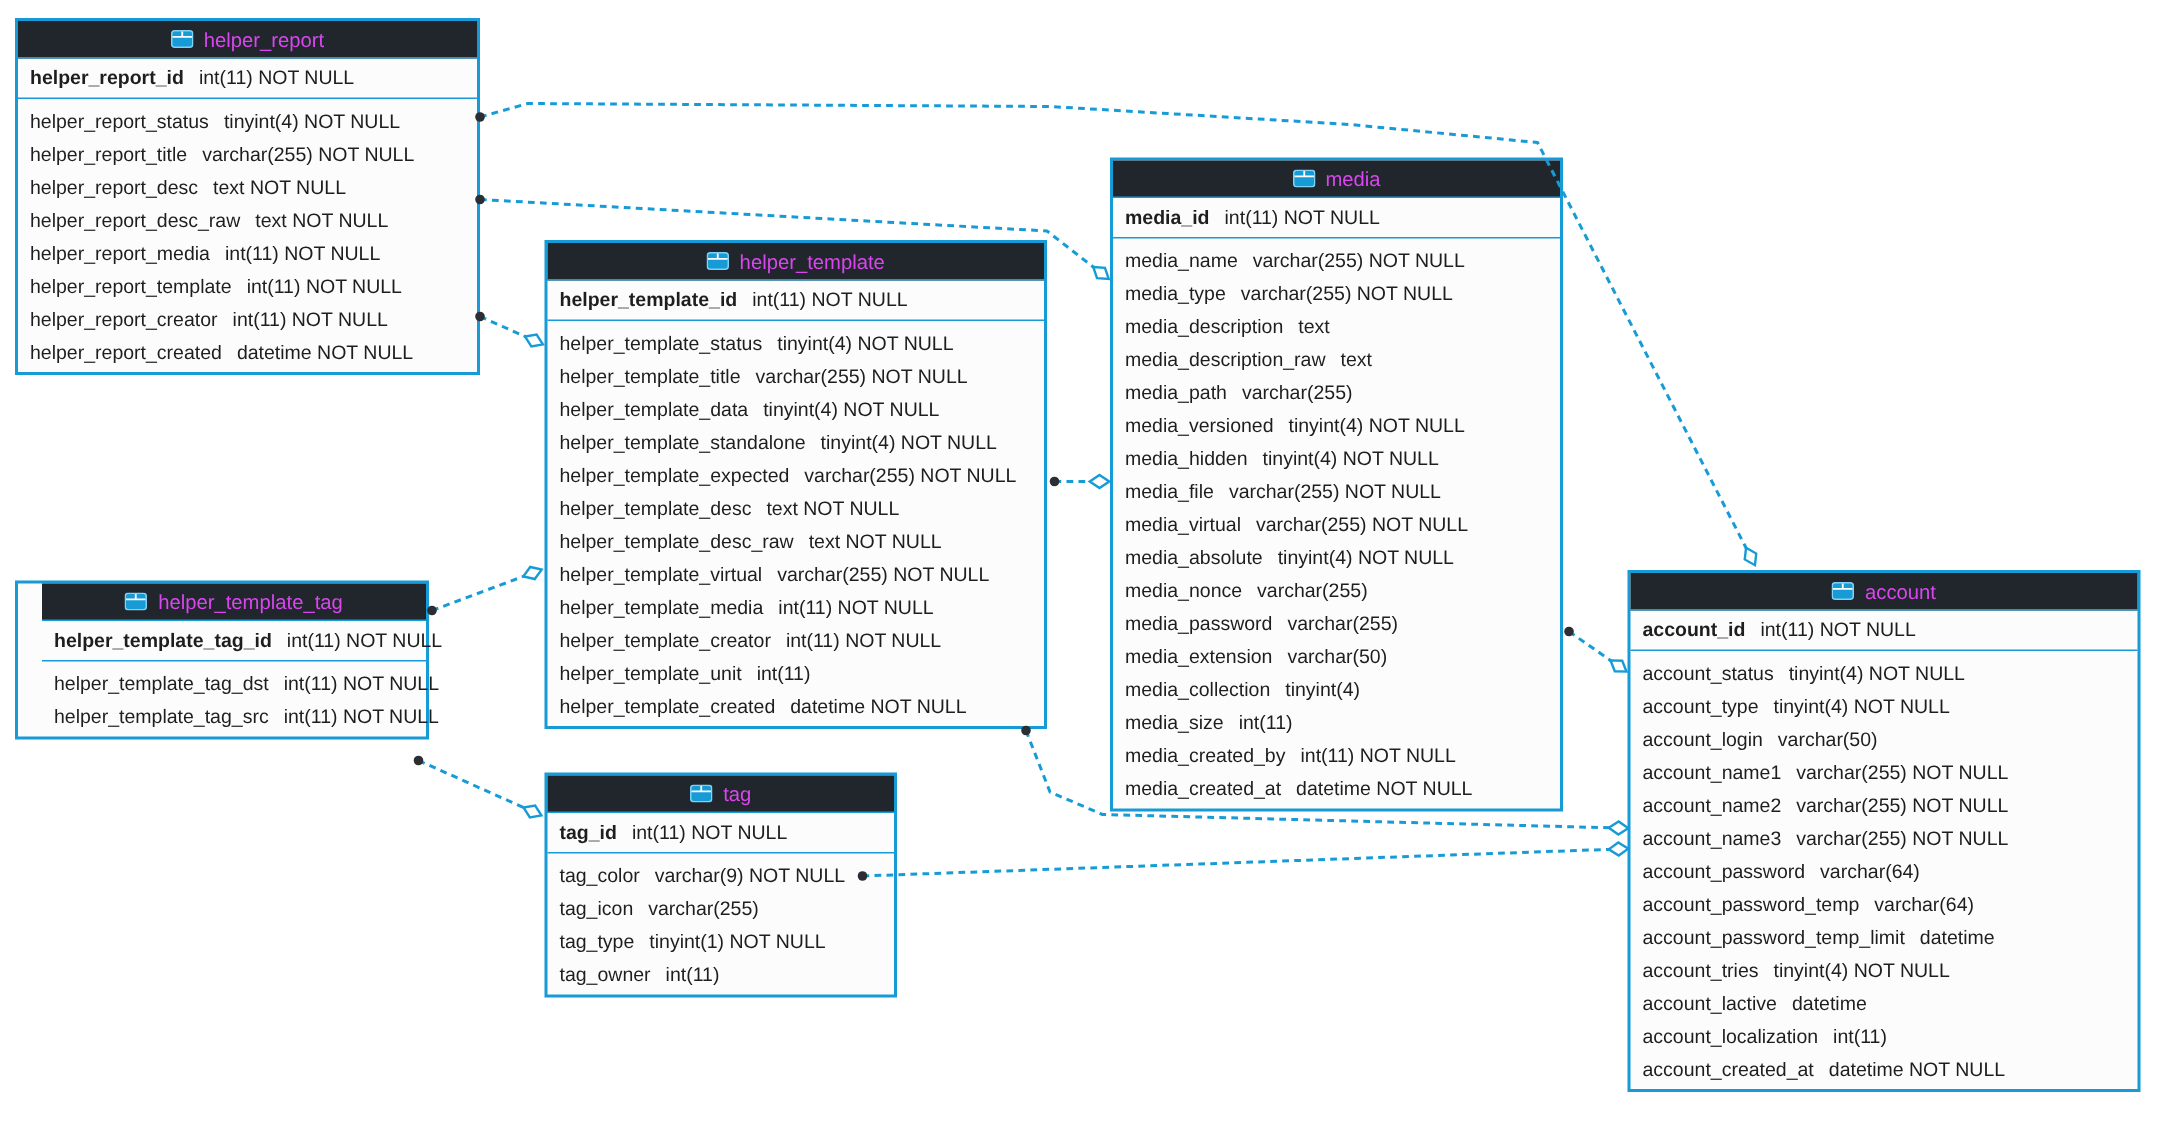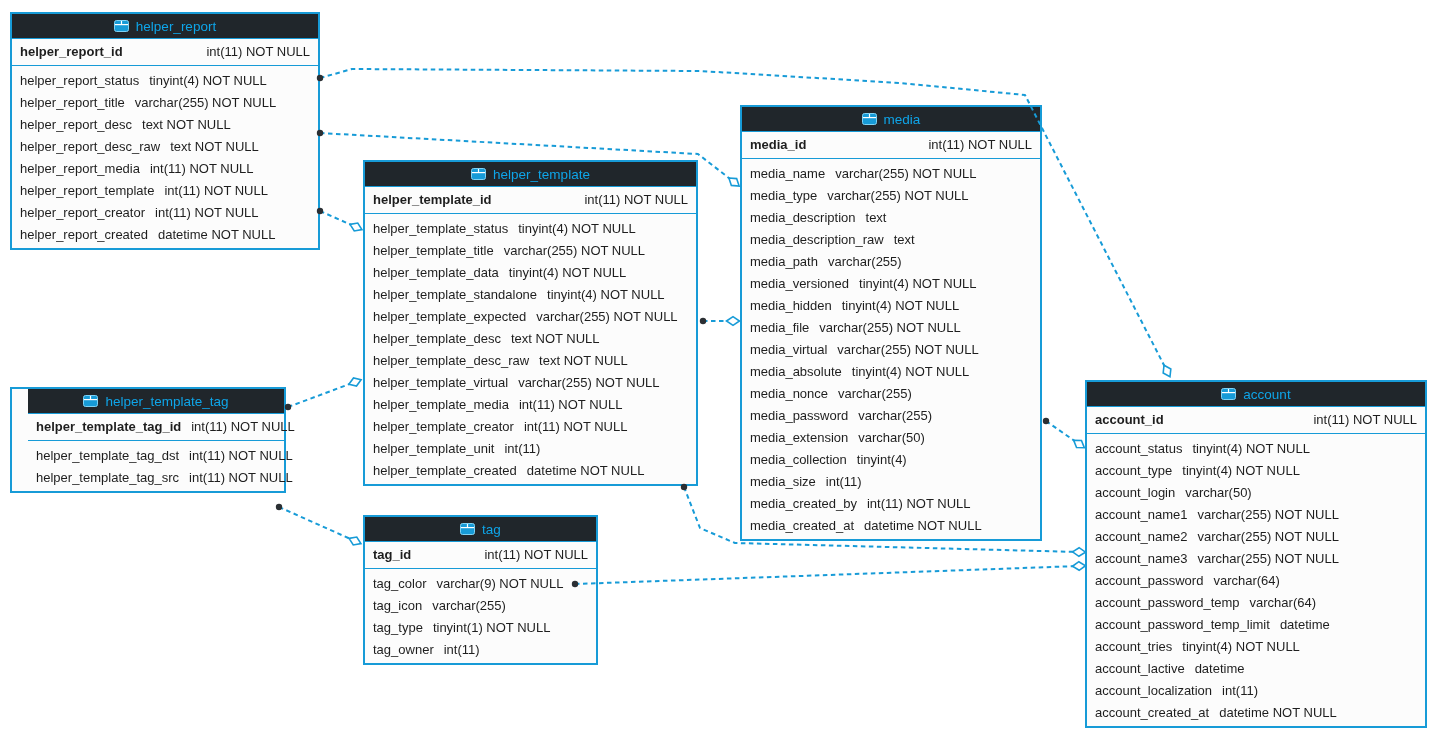--- a/index.html
+++ b/index.html
@@ -15,30 +15,30 @@
     font-family:"Liberation Sans", sans-serif;
   }
   .tbl{
     position:absolute;
     background:var(--body);
     border:2px solid var(--blue);
     box-sizing:border-box;
   }
   .hdr{
     background:var(--hdr);
-    color:#0ea5e9;
+    color:#d946ef;
     height:24px;
     display:flex;align-items:center;justify-content:center;gap:7px;
     font-size:13.5px;
     border-bottom:1px solid var(--blue);
     cursor:move;
   }
   .ticon{display:inline-flex;align-items:center;}
   .pkrow{
-    display:flex;justify-content:space-between;align-items:center;
+    display:flex;align-items:center;
     padding:5px 8px 6px 8px;
     border-bottom:1.5px solid var(--blue);
     font-size:13px;color:var(--txt);
     white-space:nowrap;
   }
   .pkrow .cname{font-weight:bold;margin-right:10px;}
   .cols{padding:3px 0 3px 0;}
   .crow{
     height:22px;
     display:flex;align-items:center;

